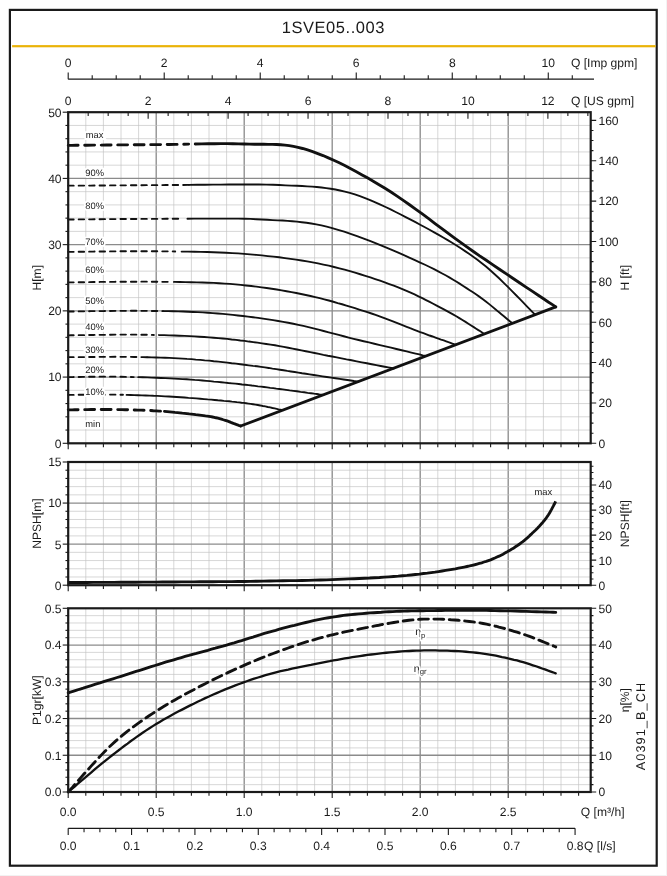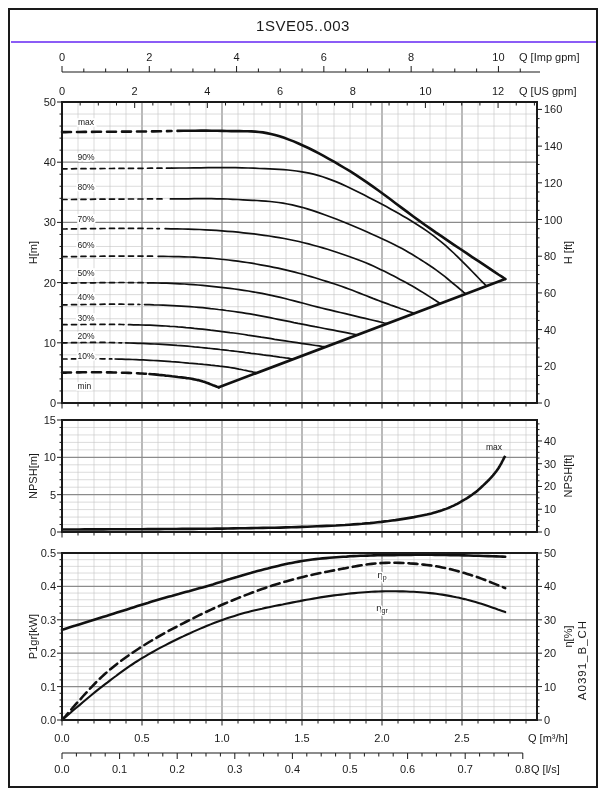--- a/index.html
+++ b/index.html
@@ -1,20 +1,20 @@
 <!DOCTYPE html>
 <html><head>
 <meta charset="utf-8">
 <style>
   html,body{margin:0;padding:0;background:#e8e8e8;}
   .page{position:relative;width:606px;height:796px;background:#ffffff;
         font-family:"Liberation Sans", sans-serif;color:#1a1a1a;overflow:hidden;}
   .outer-frame{position:absolute;left:8px;top:8px;right:8px;bottom:8px;border:2.5px solid #1a1a1a;}
   .title-bar{position:absolute;left:10.5px;right:10.5px;top:10.5px;height:30px;
-             border-bottom:2px solid #8b5cf6;display:flex;align-items:center;justify-content:center;
+             border-bottom:2px solid #eab308;display:flex;align-items:center;justify-content:center;
              font-size:15px;letter-spacing:.5px;}
   svg.fig{position:absolute;left:0;top:0;}
   text{font-family:"Liberation Sans", sans-serif;fill:#1a1a1a;}
 </style>
 </head>
 <body>
 
 <div class="page">
   <div class="outer-frame"></div>
   <div class="title-bar">

